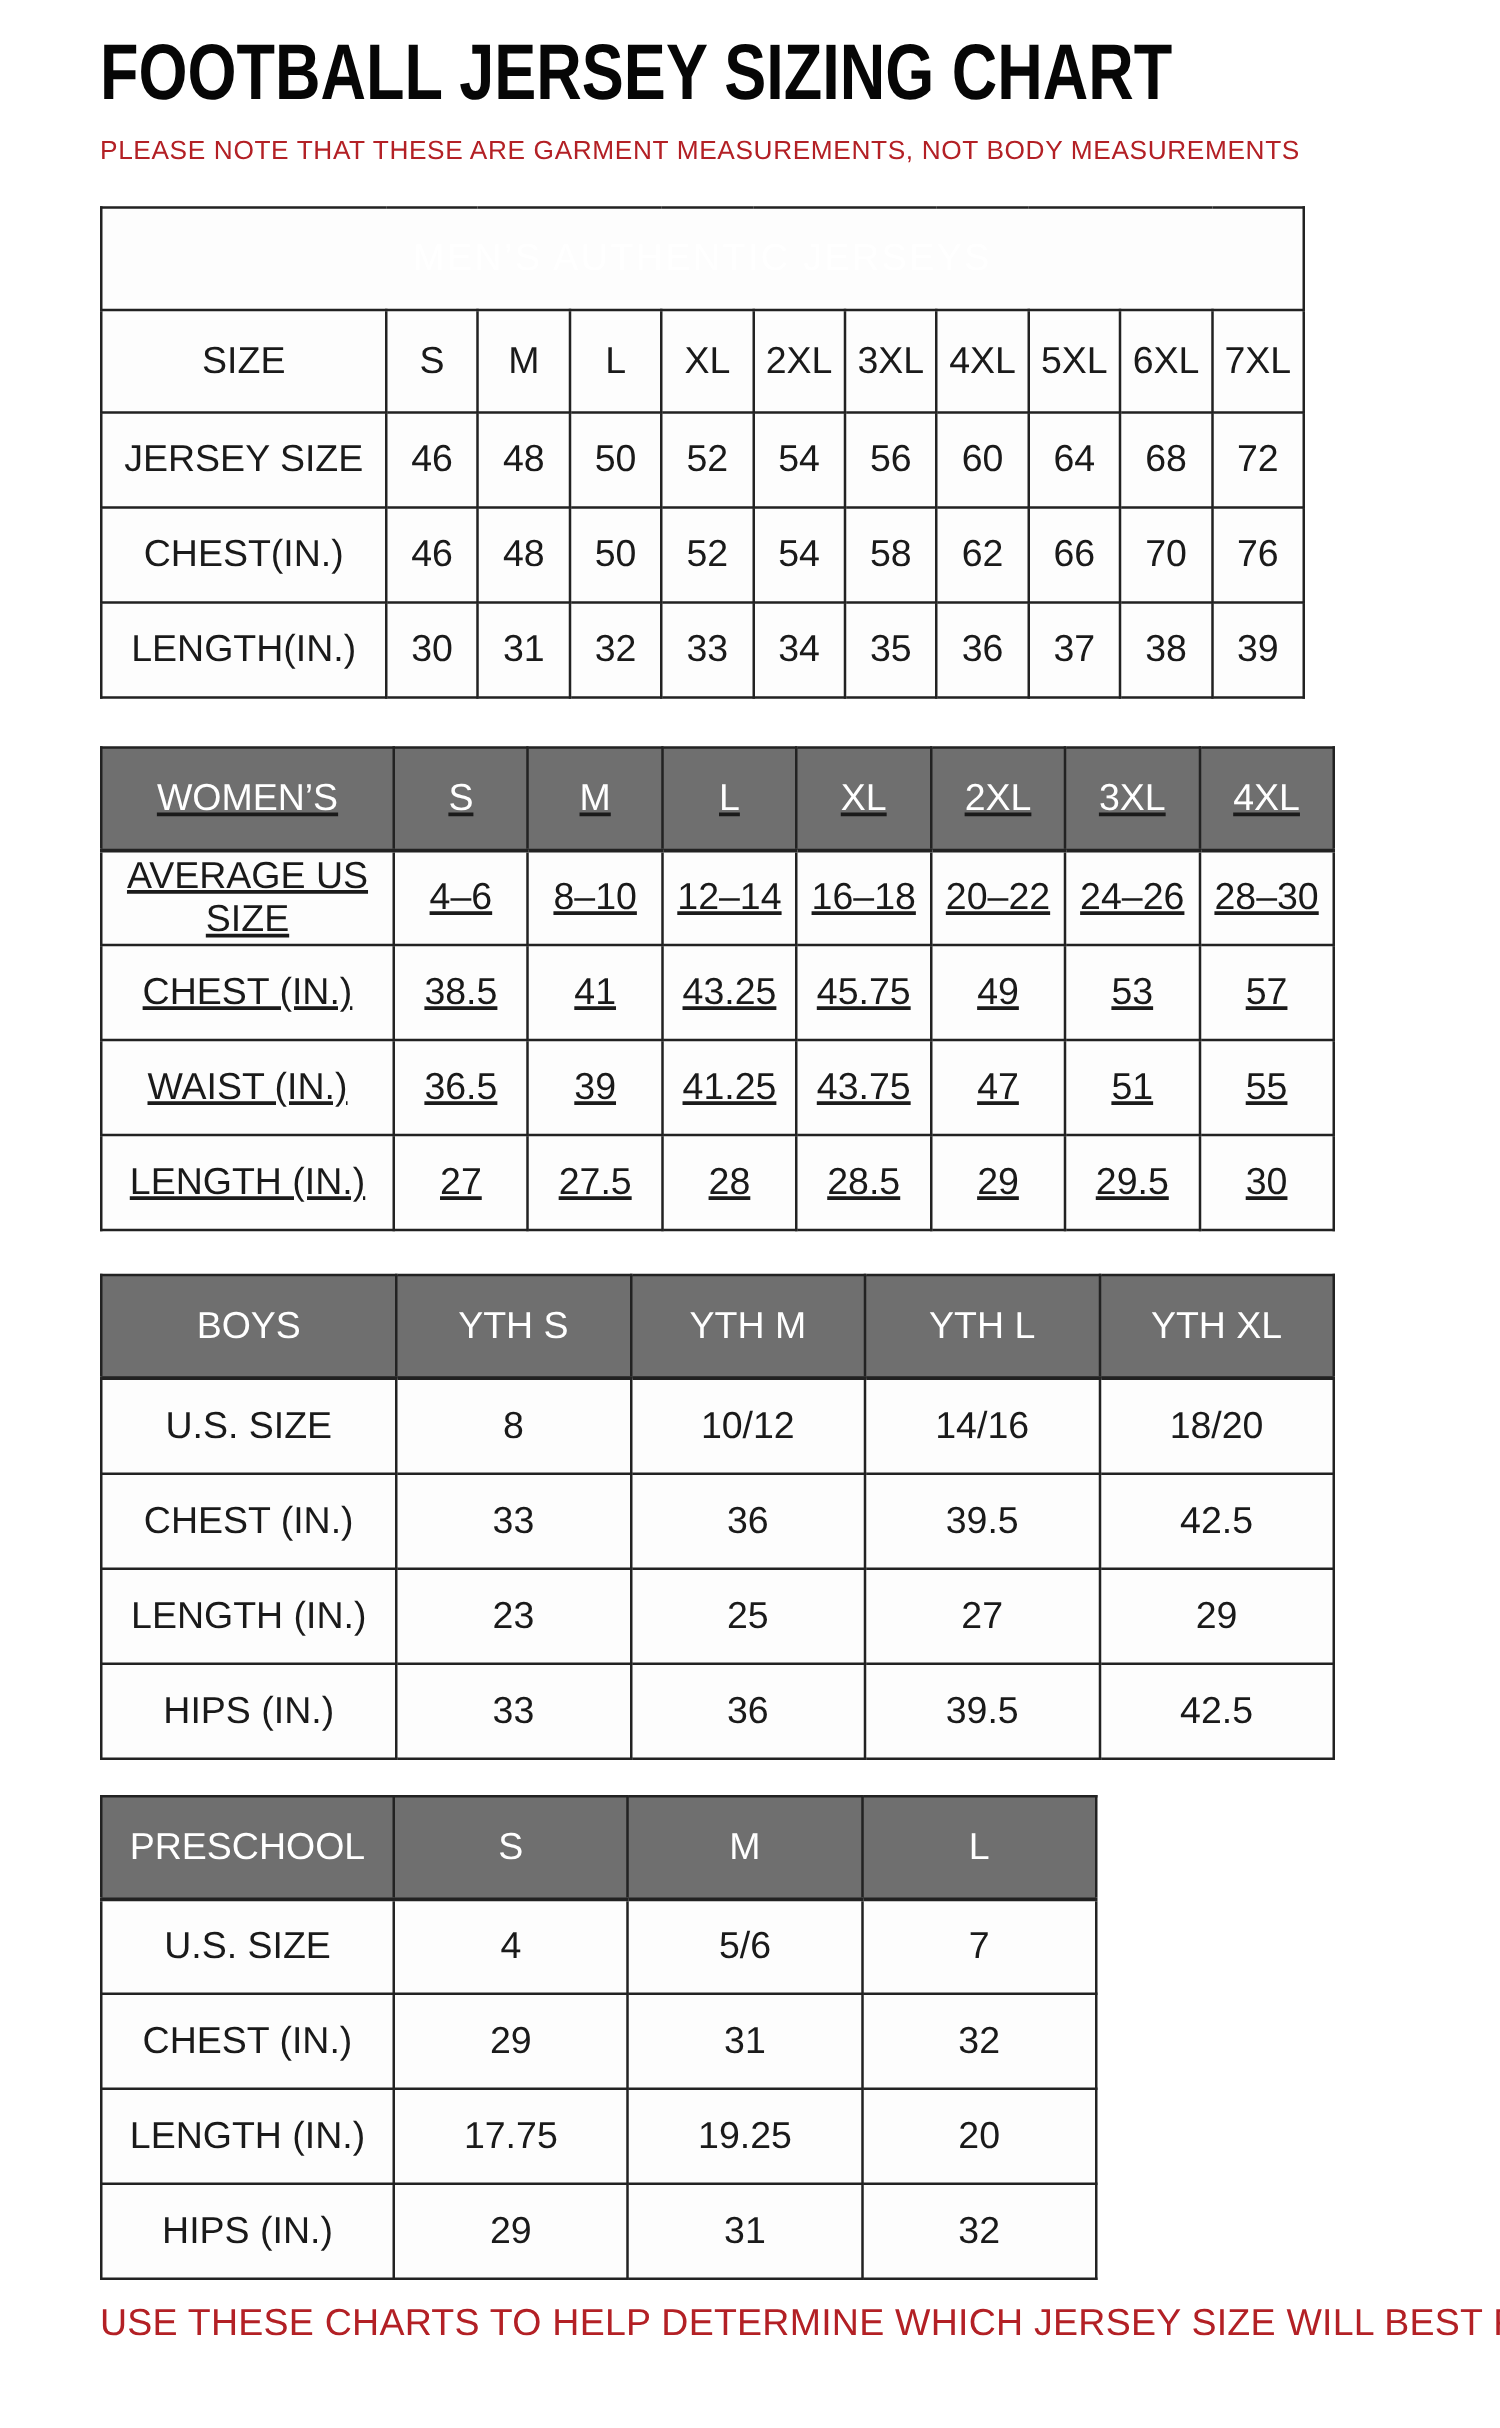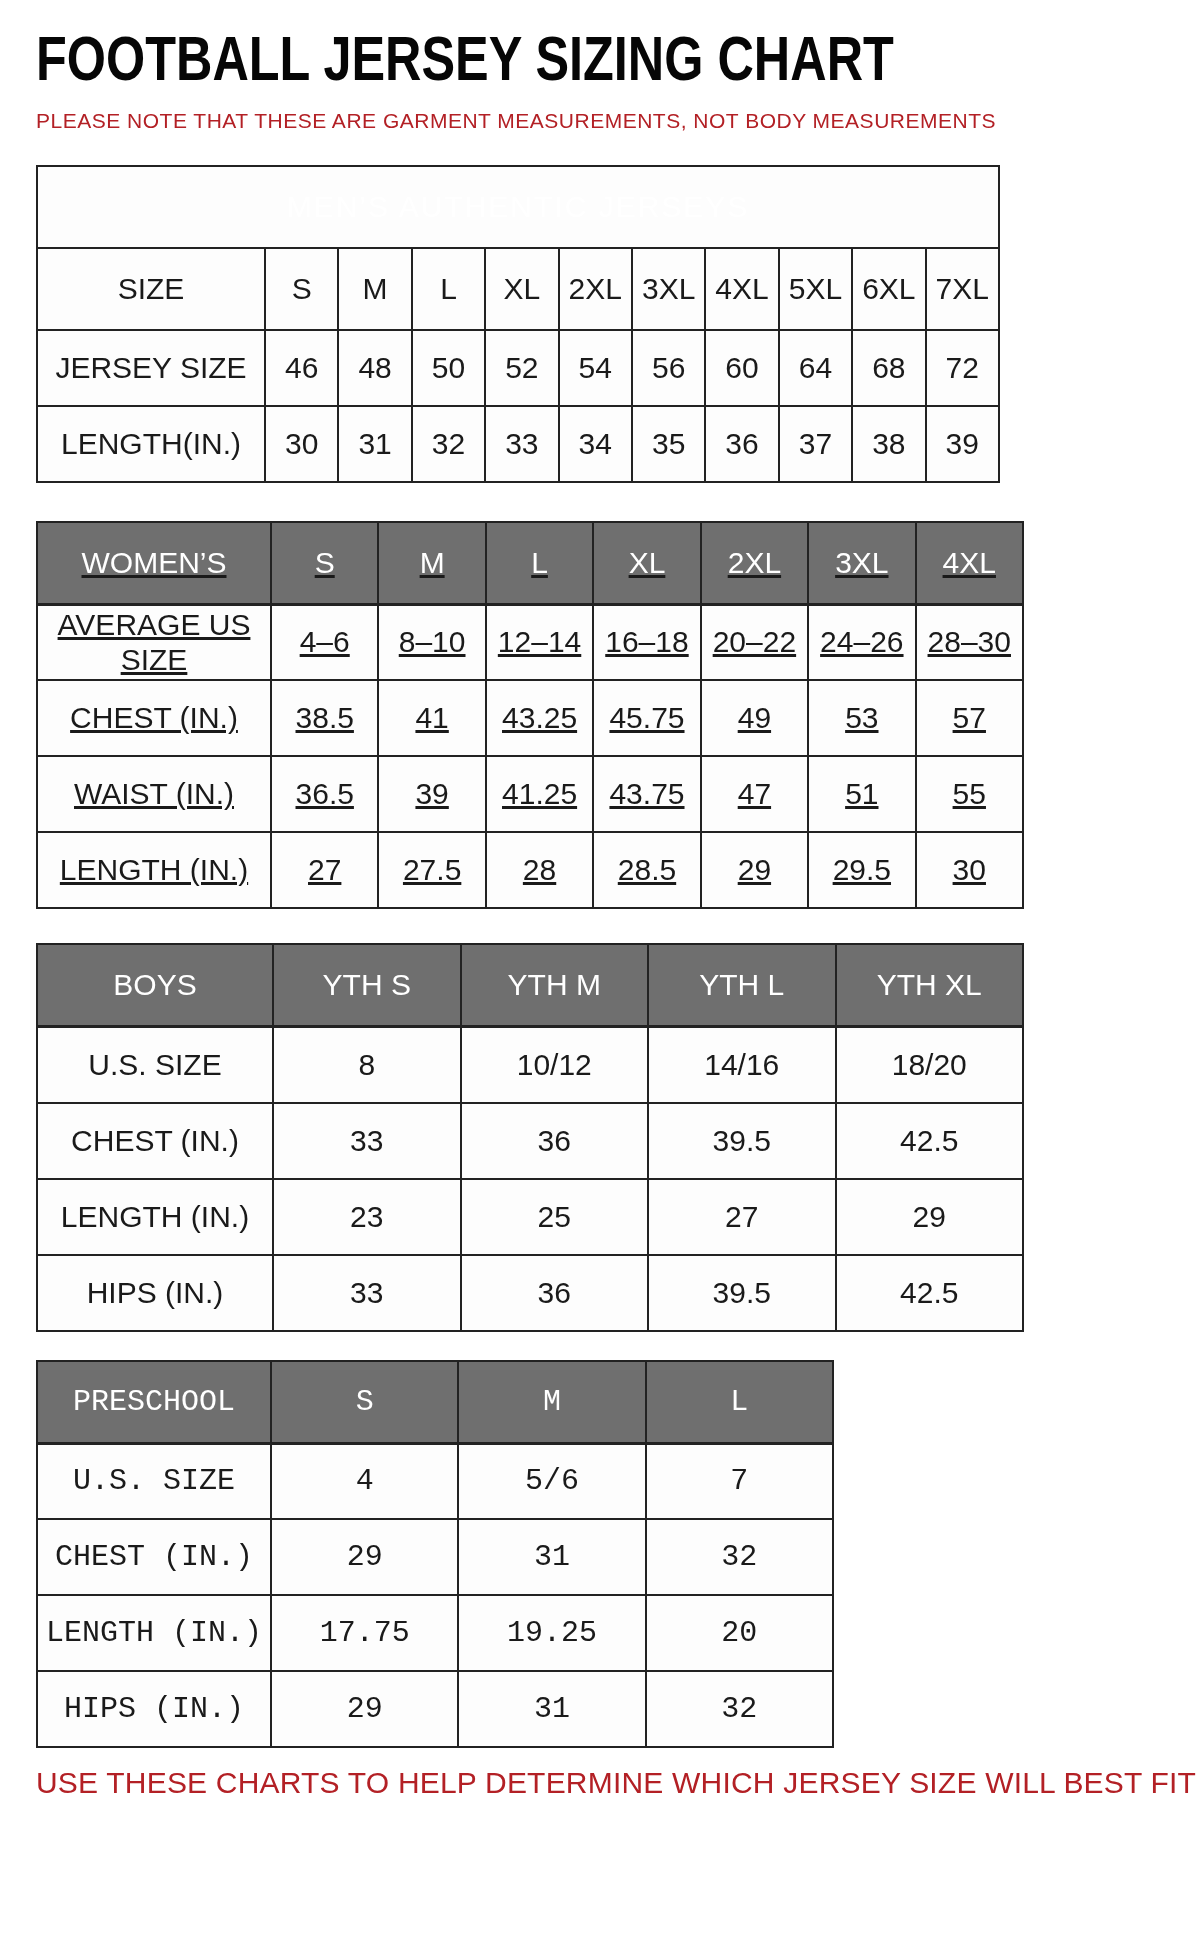--- a/index.html
+++ b/index.html
@@ -2,21 +2,21 @@
 <html><head>
 <meta charset="utf-8">
 <style>
   html,body { margin:0; padding:0; background:#ffffff; }
   body {
     width:1200px; height:1942px;
     font-family:"Liberation Sans", sans-serif;
     color:#1a1a1a;
     overflow:hidden;
   }
-  .page { padding:16px 0 0 36px; }
+  .page { padding:16px 0 0 36px;margin-left:44px; }
 
   .title {
     margin:6px 0 0 0;
     font-size:63px;
     font-weight:bold;
     color:#060606;
     white-space:nowrap;
     display:inline-block;
     transform:scaleX(0.80);
     transform-origin:left center;
@@ -61,21 +61,21 @@
     border-bottom-width:3px;
   }
   tr.data-row { height:76px; }
 
   #mens-table   table { width:964px; }
   #mens-table   col.lbl-col { width:228px; }
   #womens-table table { width:988px;text-decoration:underline;  }
   #womens-table col.lbl-col { width:234px; }
   #boys-table   table { width:988px;  }
   #boys-table   col.lbl-col { width:236px; }
-  #preschool-table table { width:798px;font-family:Liberation Mono, monospace; }
+  #preschool-table table { width:798px; }
   #preschool-table col.lbl-col { width:234px; }
 
   #womens-table tr.data-row:first-of-type td { height:96px; }
 
   .footer {
     margin-top:18px;
     font-size:30px;
     color:#b32025;
     white-space:nowrap;
     letter-spacing:0.2px;
@@ -129,20 +129,33 @@
             <td class="val">50</td>
             <td class="val">52</td>
             <td class="val">54</td>
             <td class="val">56</td>
             <td class="val">60</td>
             <td class="val">64</td>
             <td class="val">68</td>
             <td class="val">72</td>
           </tr>
           <tr class="data-row">
+            <td class="lbl">CHEST(IN.)</td>
+            <td class="val">46</td>
+            <td class="val">48</td>
+            <td class="val">50</td>
+            <td class="val">52</td>
+            <td class="val">54</td>
+            <td class="val">58</td>
+            <td class="val">62</td>
+            <td class="val">66</td>
+            <td class="val">70</td>
+            <td class="val">76</td>
+          </tr>
+          <tr class="data-row">
             <td class="lbl">LENGTH(IN.)</td>
             <td class="val">30</td>
             <td class="val">31</td>
             <td class="val">32</td>
             <td class="val">33</td>
             <td class="val">34</td>
             <td class="val">35</td>
             <td class="val">36</td>
             <td class="val">37</td>
             <td class="val">38</td>

